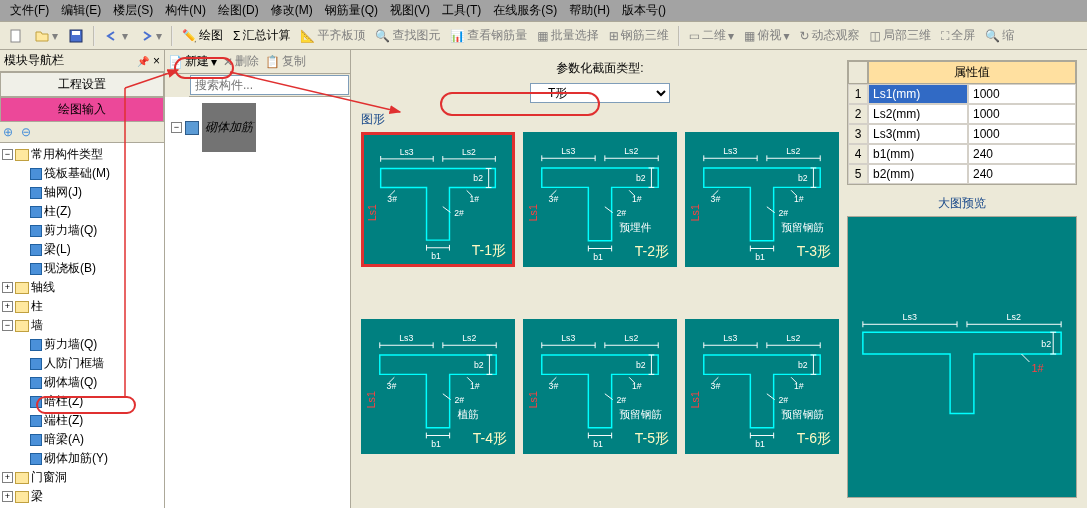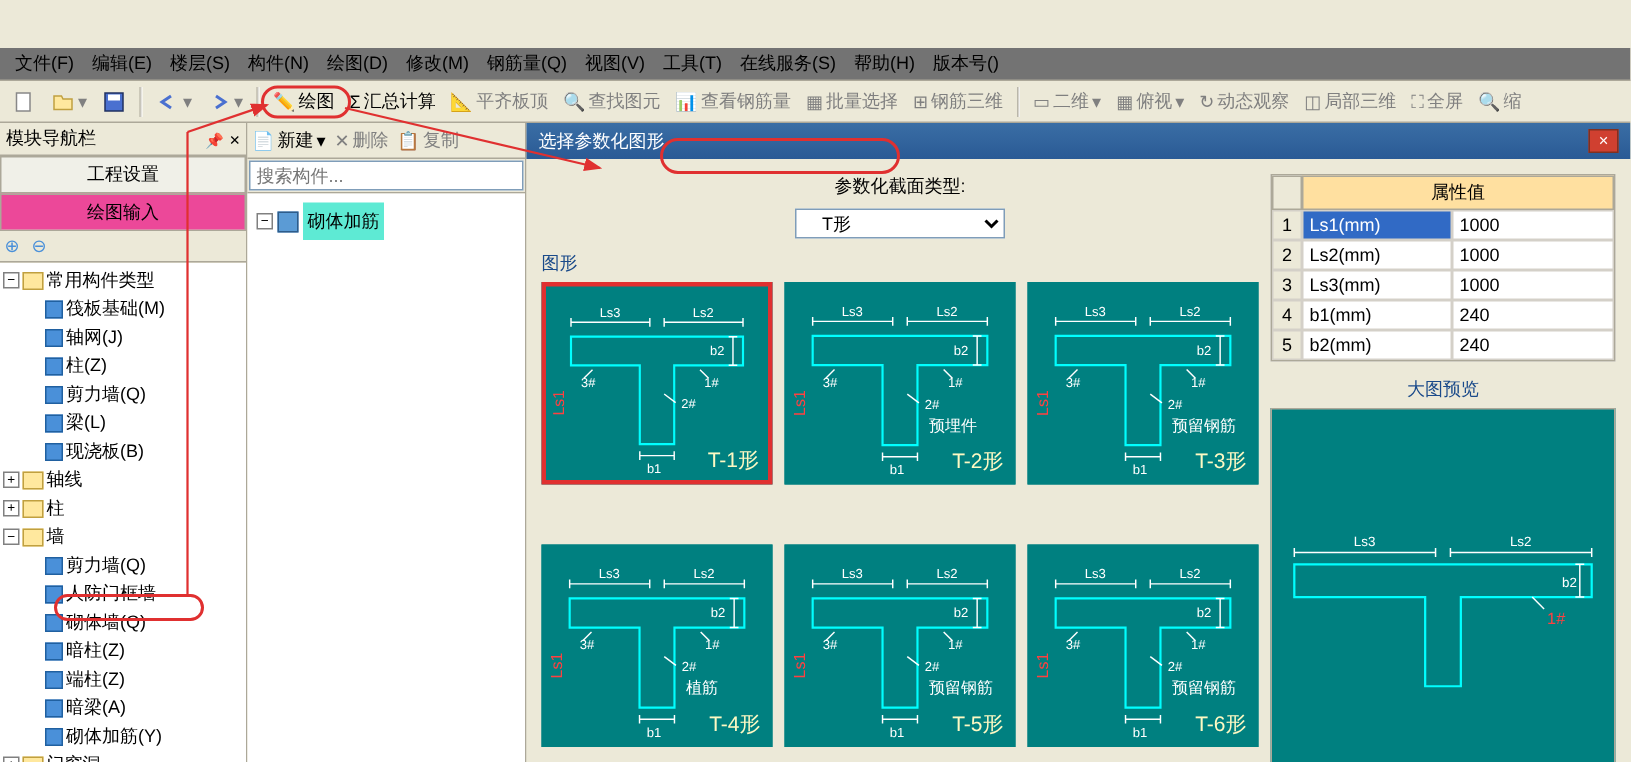--- a/index.html
+++ b/index.html
@@ -1,17 +1,17 @@
 <!DOCTYPE html>
 <html><head>
 <meta charset="utf-8">
 <style>
 *{box-sizing:border-box;margin:0;padding:0;font-family:"Microsoft YaHei","SimSun",sans-serif;font-size:12px;}
 body{background:#ece9d8;width:1087px;height:508px;overflow:hidden;position:relative;}
-.menubar{background:#737373;height:22px;display:flex;align-items:flex-end;padding:0 4px;border-bottom:1px solid #aca899;margin-top:32px;}
+.menubar{background:#a3a3a3;height:22px;display:flex;align-items:flex-end;padding:0 4px;border-bottom:1px solid #aca899;}
 .menubar span{padding:2px 6px;color:#000;cursor:default;}
 .toolbar{background:#ece9d8;height:28px;display:flex;align-items:center;padding:0 4px;border-bottom:1px solid #aca899;gap:2px;}
 .tb-sep{width:2px;height:20px;background:linear-gradient(to right,#aca899,#fff);margin:0 3px;}
 .tb-btn{padding:2px 4px;display:flex;align-items:center;gap:2px;color:#808080;}
 .tb-btn.active{color:#000;}
 .tb-icon{width:16px;height:16px;display:inline-block;}
 .main{display:flex;height:calc(100% - 50px);}
 .left-panel{width:165px;background:#ece9d8;border-right:1px solid #aca899;display:flex;flex-direction:column;}
 .panel-title{background:#ece9d8;padding:2px 4px;display:flex;align-items:center;justify-content:space-between;border-bottom:1px solid #aca899;font-weight:normal;}
 .panel-title .pin{font-size:10px;}
@@ -25,21 +25,21 @@
 .tree-toggle{width:11px;height:11px;border:1px solid #808080;text-align:center;line-height:8px;font-size:9px;margin-right:2px;color:#000;background:#fff;cursor:pointer;}
 .tree-icon{width:14px;height:12px;display:inline-block;margin-right:2px;}
 .folder{background:#ffe89e;border:1px solid #c0a040;}
 .item-icon{background:#4a90d9;border:1px solid #2060a0;width:12px;height:12px;}
 .indent2{padding-left:28px;}
 .highlighted{position:relative;}
 .mid-panel{width:186px;background:#ece9d8;border-right:1px solid #aca899;display:flex;flex-direction:column;}
 .mid-tb{padding:3px;display:flex;gap:6px;align-items:center;border-bottom:1px solid #aca899;}
 .mid-tb .btn{display:flex;align-items:center;gap:2px;color:#000;}
 .mid-tb .btn.disabled{color:#808080;}
-.search-row{padding:1px;border-bottom:1px solid #aca899;}
+.search-row{padding:1px;border-bottom:1px solid #aca899;margin-left:24px;}
 .search-row input{width:100%;border:1px solid #7f9db9;padding:2px 4px;color:#808080;outline:none;}
 .mid-tree{flex:1;background:#fff;padding:4px;}
 .mid-item{display:flex;align-items:center;gap:3px;padding:2px;}
 .mid-item .ic{width:14px;height:14px;background:#5b9bd5;border:1px solid #2e5c8a;}
 .right-panel{flex:1;display:flex;flex-direction:column;position:relative;}
 .dlg-title{background:linear-gradient(to bottom,#3a6ea5,#2a5a95);color:#fff;padding:4px 8px;display:flex;justify-content:space-between;align-items:center;height:24px;}
 .dlg-close{background:#d04030;color:#fff;width:20px;height:16px;text-align:center;line-height:14px;border:1px solid #803020;font-size:11px;}
 .dlg-body{flex:1;background:#ece9d8;padding:10px;display:flex;gap:8px;overflow:hidden;}
 .dlg-left{flex:1;display:flex;flex-direction:column;}
 .type-row{display:flex;align-items:center;gap:6px;margin-bottom:8px;flex-direction:column;}
@@ -240,30 +240,26 @@
       <span class="btn disabled">✕ <span>删除</span></span>
       <span class="btn disabled">📋 <span>复制</span></span>
     </div>
     <div class="search-row">
       <input type="text" placeholder="搜索构件..." style="">
     </div>
     <div class="mid-tree">
       <div class="mid-item">
         <span style="width:11px;height:11px;border:1px solid #808080;text-align:center;line-height:8px;font-size:9px;">−</span>
         <span class="ic"></span>
-        <span style="background:#5eead4;padding:4px 3px;">砌体加筋</span>
+        <span style="background:#737373;padding:16px 3px;font-style:italic;">砌体加筋</span>
       </div>
     </div>
   </div>
 
   <div class="right-panel">
-    <div class="dlg-title">
-      <span>选择参数化图形</span>
-      <span class="dlg-close">×</span>
-    </div>
     <div class="dlg-body">
       <div class="dlg-left">
         <div class="type-row">
           <span>参数化截面类型:</span>
           <select><option>T形</option></select>
         </div>
         <div class="section-label">图形</div>
         <div class="shape-grid" id="shape-grid">
             <div class="shape-cell selected"><svg class="shape-svg" viewBox="0 0 150 135">
     <path class="cyan" d="M15 35 h120 v20 h-48 v55 h-24 v-55 h-48 z"></path>

